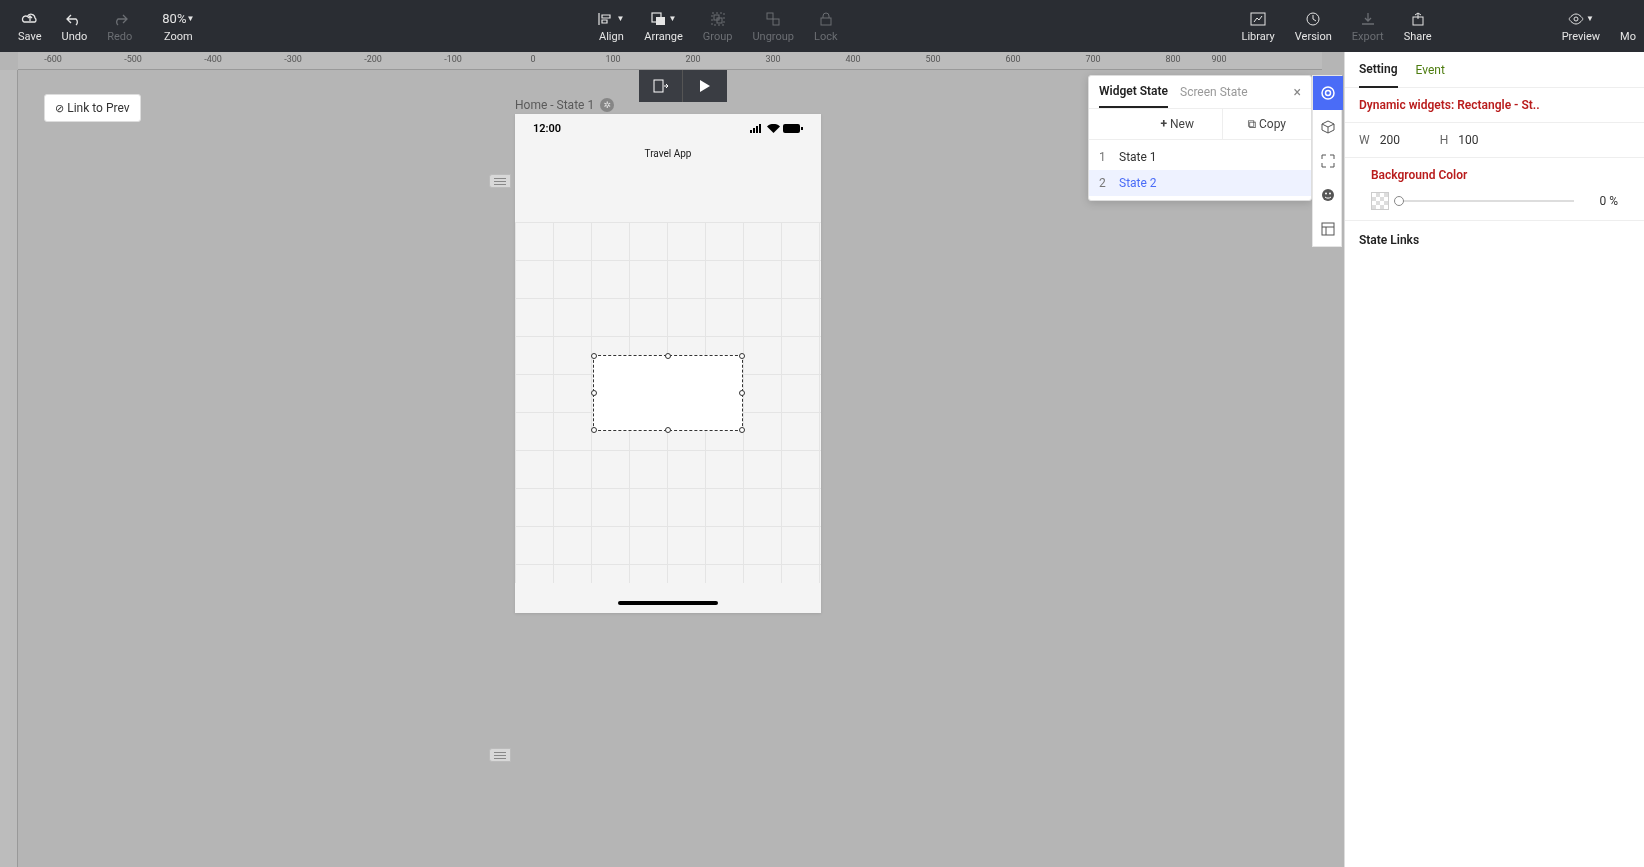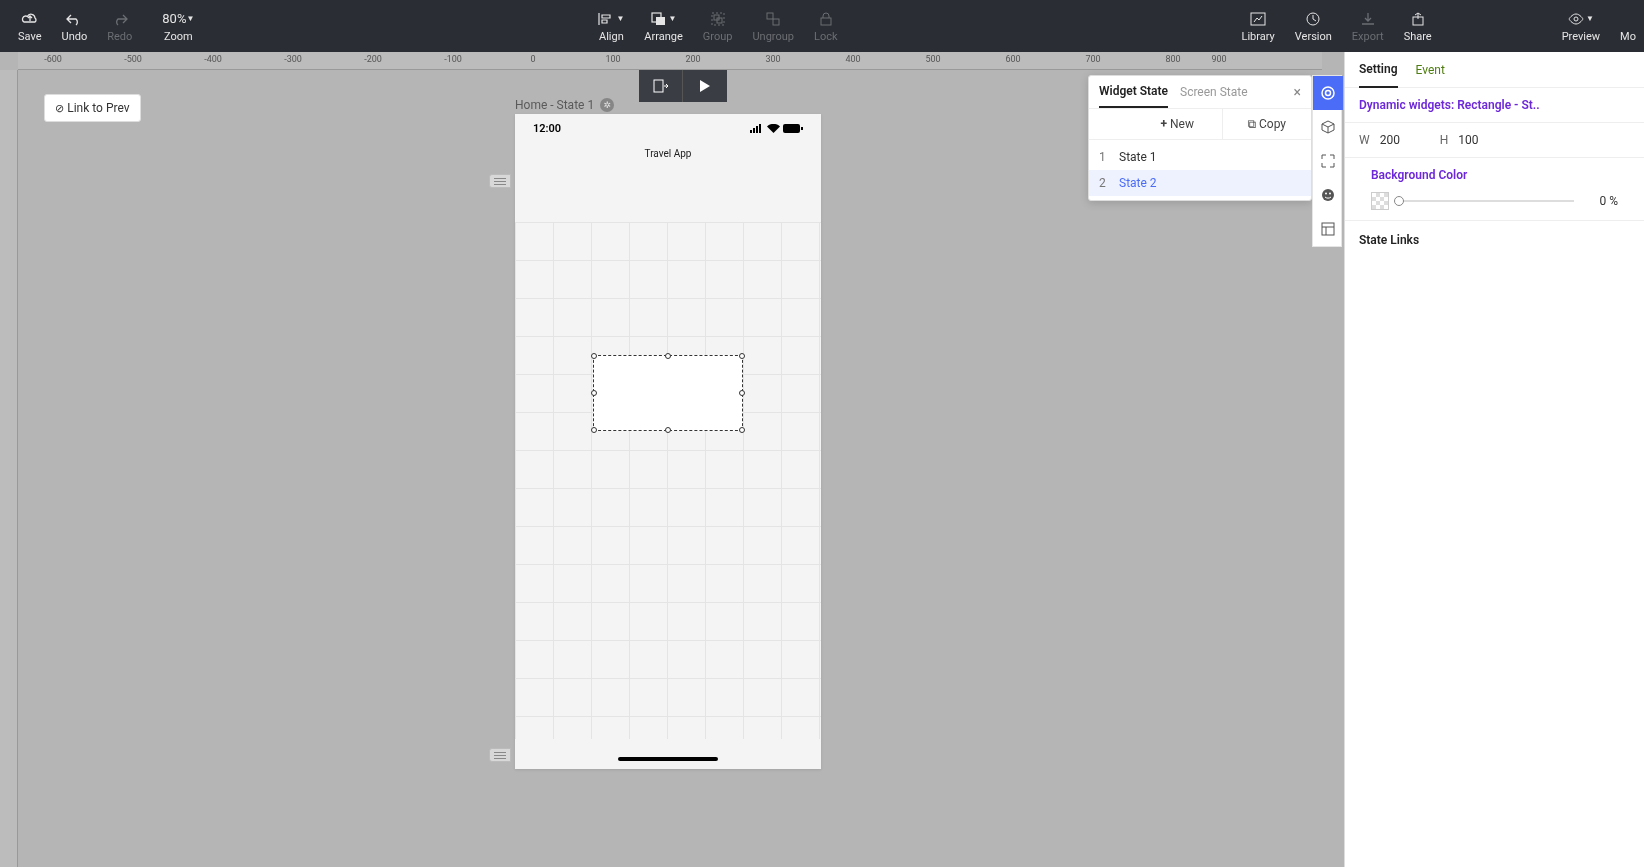--- a/index.html
+++ b/index.html
@@ -23,21 +23,21 @@
 .canvas { position: absolute; top: 70px; left: 18px; right: 322px; bottom: 0; background: #b5b5b5; overflow: hidden; }
 .breadcrumb { position: absolute; top: 28px; left: 497px; font-size: 12px; color: #5a5a5a; display: flex; align-items: center; gap: 6px; }
 .breadcrumb .gear { width: 14px; height: 14px; background: #868686; border-radius: 50%; display: inline-flex; align-items: center; justify-content: center; color: #e5e5e5; font-size: 9px; }
 
 .link-prev { position: absolute; top: 24px; left: 26px; background: #fff; border: 1px solid #ddd; border-radius: 3px; padding: 6px 10px; font-size: 12px; color: #333; display: flex; align-items: center; gap: 3px; }
 
 .floating-actions { position: absolute; top: 0; left: 621px; display: flex; background: #3a3d43; }
 .floating-actions .fa-btn { width: 44px; height: 32px; display: flex; align-items: center; justify-content: center; color: #fff; cursor: pointer; }
 .floating-actions .fa-btn:first-child { border-right: 1px solid #555; }
 
-.phone { position: absolute; top: 44px; left: 497px; width: 306px; height: 655px; background: #f4f4f4; box-shadow: 0 1px 3px rgba(0,0,0,0.1); }
+.phone { position: absolute; top: 44px; left: 497px; width: 306px; height: 499px; background: #f4f4f4; box-shadow: 0 1px 3px rgba(0,0,0,0.1); }
 .phone-status { height: 28px; display: flex; align-items: center; justify-content: space-between; padding: 0 18px; font-size: 11px; font-weight: 600; color: #000; }
 .phone-status .sright { display: flex; align-items: center; gap: 3px; }
 .phone-title { text-align: center; font-size: 10px; color: #222; padding: 6px 0 12px; }
 .phone-grid { position: absolute; top: 108px; left: 0; right: 0; bottom: 30px; background-image: linear-gradient(#c9c9c9 1px, transparent 1px), linear-gradient(90deg, #c9c9c9 1px, transparent 1px); background-size: 38px 38px; opacity: 0.35; }
 .phone-home { position: absolute; bottom: 8px; left: 50%; transform: translateX(-50%); width: 100px; height: 4px; background: #000; border-radius: 3px; }
 
 .link-handle { position: absolute; width: 22px; height: 14px; background: #d8d8d8; border-radius: 3px 0 0 3px; border: 1px solid #bbb; display: flex; flex-direction: column; justify-content: center; gap: 2px; padding: 2px 4px; }
 .link-handle span { height: 1px; background: #888; }
 
 .selected-rect { position: absolute; top: 285px; left: 575px; width: 150px; height: 76px; background: #fff; border: 1px dashed #333; }
@@ -63,21 +63,21 @@
 .side-rail { position: absolute; top: 75px; right: 302px; width: 30px; background: #fff; border: 1px solid #e5e5e5; display: flex; flex-direction: column; }
 .rail-btn { width: 30px; height: 34px; display: flex; align-items: center; justify-content: center; color: #555; cursor: pointer; }
 .rail-btn.active { background: #4a6cf7; color: #fff; }
 
 
 .props { position: absolute; top: 52px; right: 0; bottom: 0; width: 300px; background: #fff; border-left: 1px solid #ddd; font-size: 12px; }
 .props-tabs { display: flex; padding: 0 14px; gap: 18px; border-bottom: 1px solid #eee; height: 36px; align-items: center; }
 .props-tab { color: #4d7c0f; cursor: pointer; padding: 10px 0; }
 .props-tab.active { color: #222; font-weight: 600; border-bottom: 2px solid #222; }
 .props-section { padding: 10px 14px; border-bottom: 1px solid #eee; }
-.props-title { font-size: 12px; font-weight: 600; color: #6d28d9; }
+.props-title { font-size: 12px; font-weight: 600; color: #b91c1c; }
 .dim-row { display: flex; align-items: center; gap: 10px; padding: 10px 14px; border-bottom: 1px solid #eee; }
 .dim-row .dl { color: #666; }
 .dim-row input { width: 50px; border: none; font-size: 12px; color: #333; outline: none; }
 .bg-row { padding: 10px 26px; border-bottom: 1px solid #eee; }
 .bg-slider { display: flex; align-items: center; gap: 10px; margin-top: 10px; }
 .bg-swatch { width: 18px; height: 18px; border: 1px solid #ccc; background: repeating-conic-gradient(#ddd 0 25%, #fff 0 50%) 0 0/8px 8px; }
 .slider-track { flex: 1; height: 2px; background: #ddd; position: relative; }
 .slider-thumb { position: absolute; left: 0; top: 50%; transform: translate(-50%,-50%); width: 10px; height: 10px; border-radius: 50%; background: #fff; border: 1px solid #888; }
 .pct { color: #333; width: 34px; text-align: right; }
 .state-links { padding: 12px 14px; font-weight: 600; color: #222; }

